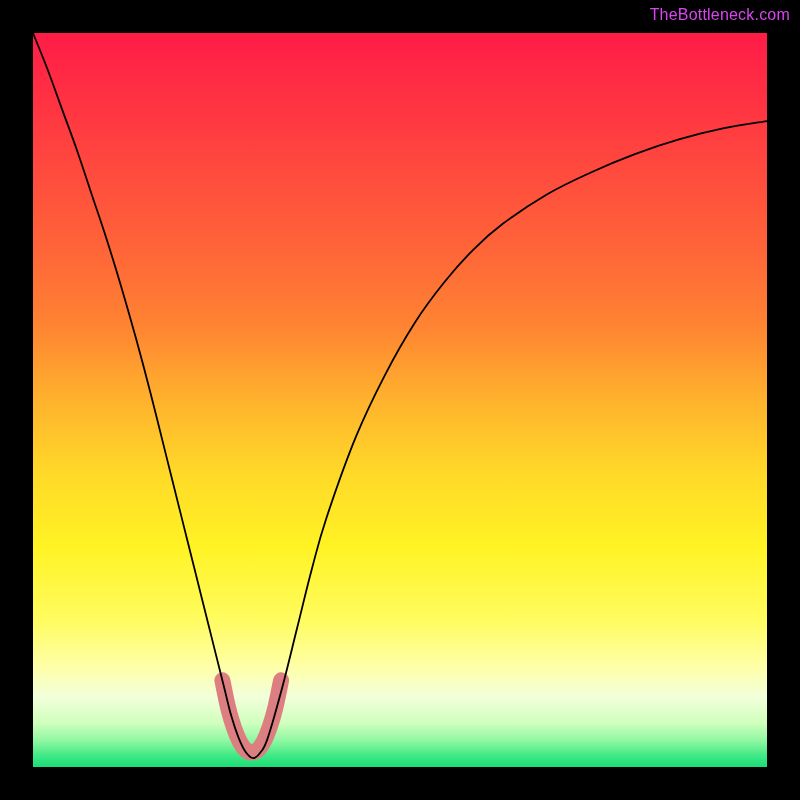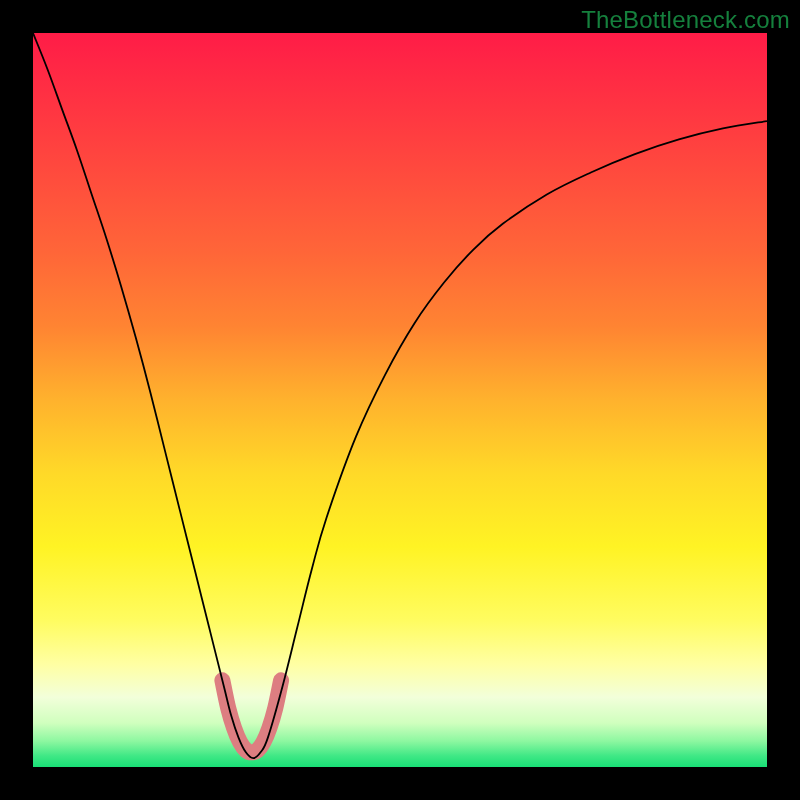--- a/index.html
+++ b/index.html
@@ -16,22 +16,22 @@
     top: 0;
     left: 0;
     width: 800px;
     height: 800px;
     background: #000000;
   }
   .watermark {
     position: absolute;
     top: 6px;
     right: 10px;
-    color: #15803d;
-    font-size: 24px;
+    color: #d946ef;
+    font-size: 16px;
     font-weight: 400;
     letter-spacing: 0.2px;
     z-index: 50;
     user-select: none;
   }
 </style>
 </head>
 <body>
 
 <div class="frame">

